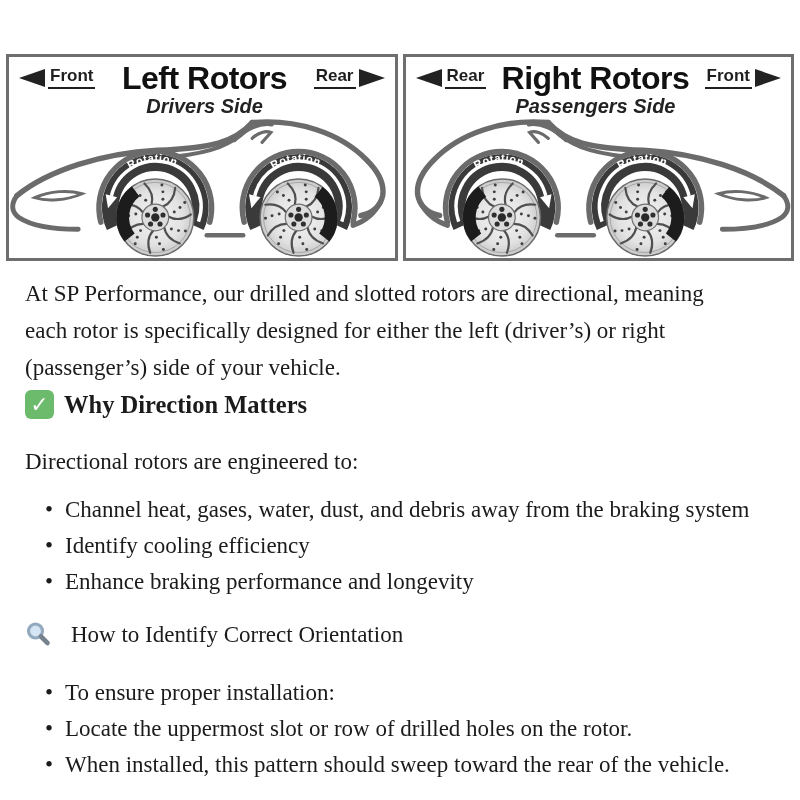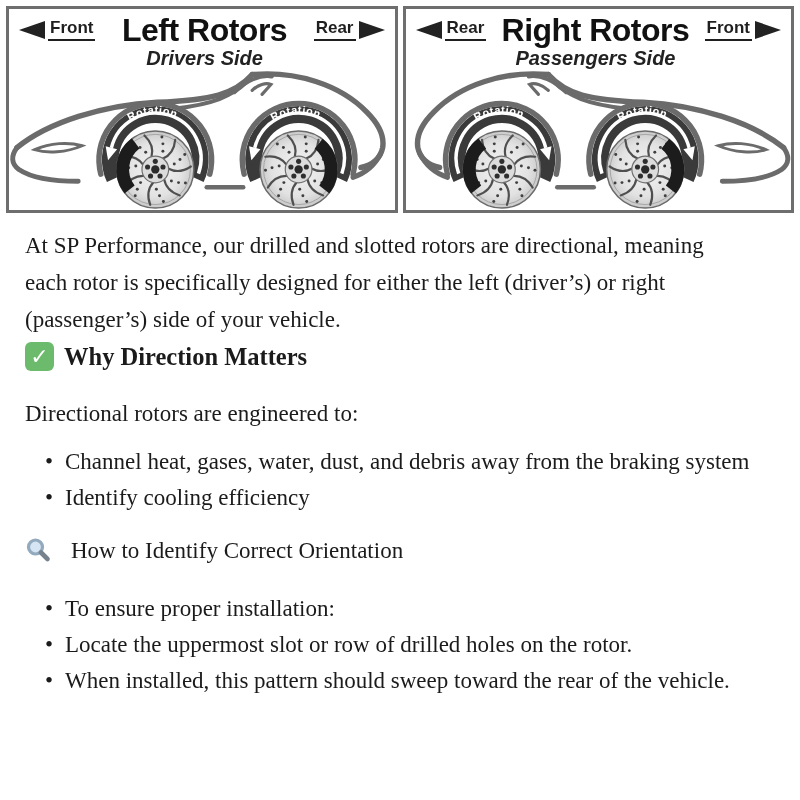--- a/index.html
+++ b/index.html
@@ -1,20 +1,20 @@
 <!DOCTYPE html>
 <html><head>
 <meta charset="utf-8">
 <style>
   * { margin:0; padding:0; box-sizing:border-box; }
   html,body { width:800px; height:800px; background:#fff; overflow:hidden;
     font-family:"Liberation Serif", serif; color:#1b1b1b; }
 
   
-  .diagram { display:flex; gap:5px; padding:6px 6px 0 6px; }
+  .diagram { display:flex; gap:5px; padding:6px 6px 0 6px;margin-top:48px; }
   .panel { flex:1; height:207px; border:3px solid #6e6e6e; background:#fff; position:relative; }
   .panel-header { position:absolute; top:5px; left:0; right:0; display:flex;
     justify-content:space-between; align-items:flex-start; padding:0 10px; z-index:3;
     font-family:"Liberation Sans", sans-serif; }
   .dir { display:flex; align-items:center; gap:3px; margin-top:4px; }
   .dir-label { font-weight:bold; font-size:17px; color:#1f1f1f;
     border-bottom:2.5px solid #1f1f1f; padding:0 2px 1px 2px; }
   .tri { width:0; height:0; border-top:9px solid transparent; border-bottom:9px solid transparent; }
   .tri-left  { border-right:26px solid #222; }
   .tri-right { border-left:26px solid #222; }
@@ -318,20 +318,21 @@
         <span>✓</span>
       </span>
     <span>Why Direction Matters</span>
   </div>
 
   <p class="lead">Directional rotors are engineered to:</p>
 
   <ul>
     <li>Channel heat, gases, water, dust, and debris away from the braking system</li>
     <li>Identify cooling efficiency</li>
+    <li>Enhance braking performance and longevity</li>
   </ul>
 
   <div class="h-search">
     <svg class="mag-icon" width="27" height="27" viewBox="0 0 27 27">
       <circle cx="10.5" cy="10" r="7" fill="#d6e5f3" stroke="#93a9bd" stroke-width="3.2"></circle>
       <line x1="16" y1="15.5" x2="22.5" y2="22" stroke="#76828e" stroke-width="4.6" stroke-linecap="round"></line>
     </svg>
     <span>How to Identify Correct Orientation</span>
   </div>
 

